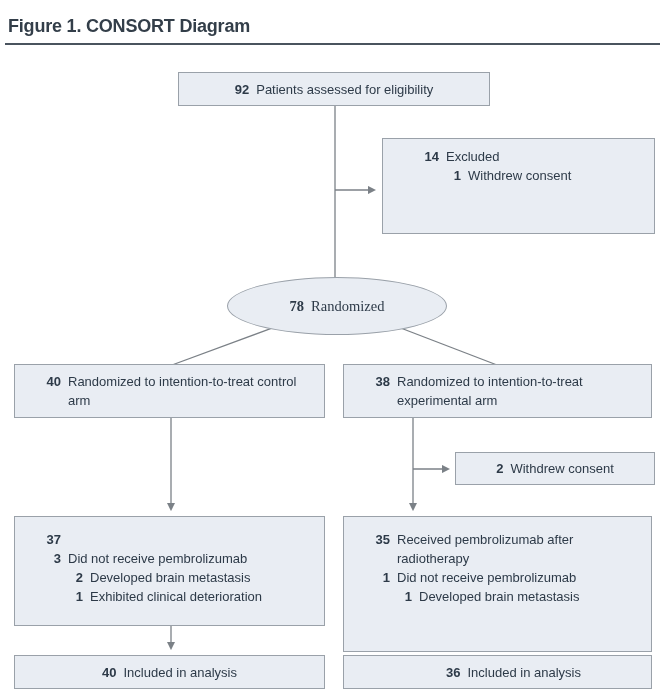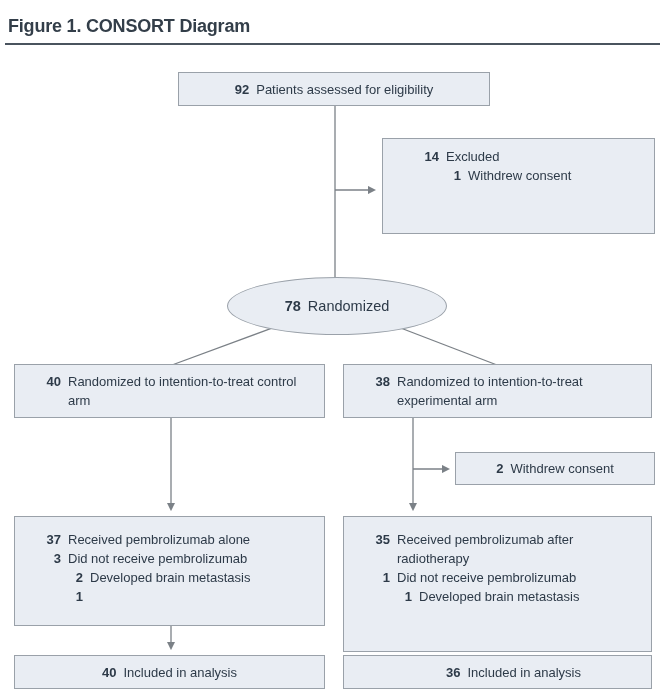--- a/index.html
+++ b/index.html
@@ -73,21 +73,21 @@
     <div class="line i0">
       <span class="num">14</span>
       <span>Excluded</span>
     </div>
     <div class="line i1">
       <span class="num">1</span>
       <span>Withdrew consent</span>
     </div>
   </div>
 
-  <div class="ellipse node" style="left:227px; top:268px; width:220px; height:58px;">
+  <div class="ellipse node" style="left:227px; top:268px; width:220px; height:58px;font-family:Liberation Serif, serif;">
     <span class="num">78</span>
     <span>Randomized</span>
   </div>
 
   <div class="box node" style="left:14px; top:355px; width:311px; height:54px; padding:7px 8px 0 20px;">
     <div class="line i0">
       <span class="num">40</span>
       <span>Randomized to intention-to-treat control arm</span>
     </div>
   </div>
@@ -100,32 +100,32 @@
   </div>
 
   <div class="box node center-box" style="left:455px; top:443px; width:200px; height:33px;">
     <span class="num">2</span>
     <span>Withdrew consent</span>
   </div>
 
   <div class="box node" style="left:14px; top:507px; width:311px; height:110px; padding:13px 8px 0 20px;">
     <div class="line i0">
       <span class="num">37</span>
-      <span>Received pembrolizumab alone</span>
     </div>
     <div class="line i0">
       <span class="num">3</span>
       <span>Did not receive pembrolizumab</span>
     </div>
     <div class="line i1">
       <span class="num">2</span>
       <span>Developed brain metastasis</span>
     </div>
     <div class="line i1">
       <span class="num">1</span>
+      <span>Exhibited clinical deterioration</span>
     </div>
   </div>
 
   <div class="box node" style="left:343px; top:507px; width:309px; height:136px; padding:13px 8px 0 20px;">
     <div class="line i0">
       <span class="num">35</span>
       <span>Received pembrolizumab after radiotherapy</span>
     </div>
     <div class="line i0">
       <span class="num">1</span>

